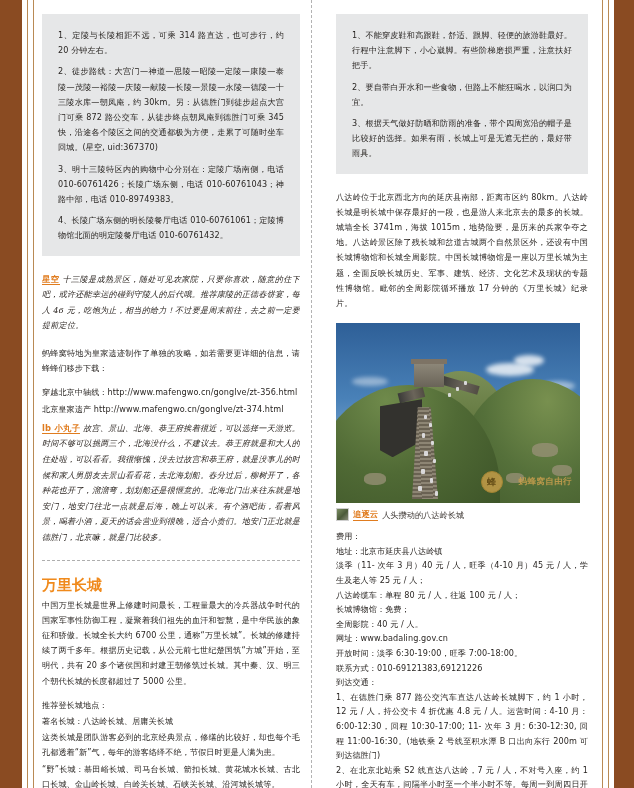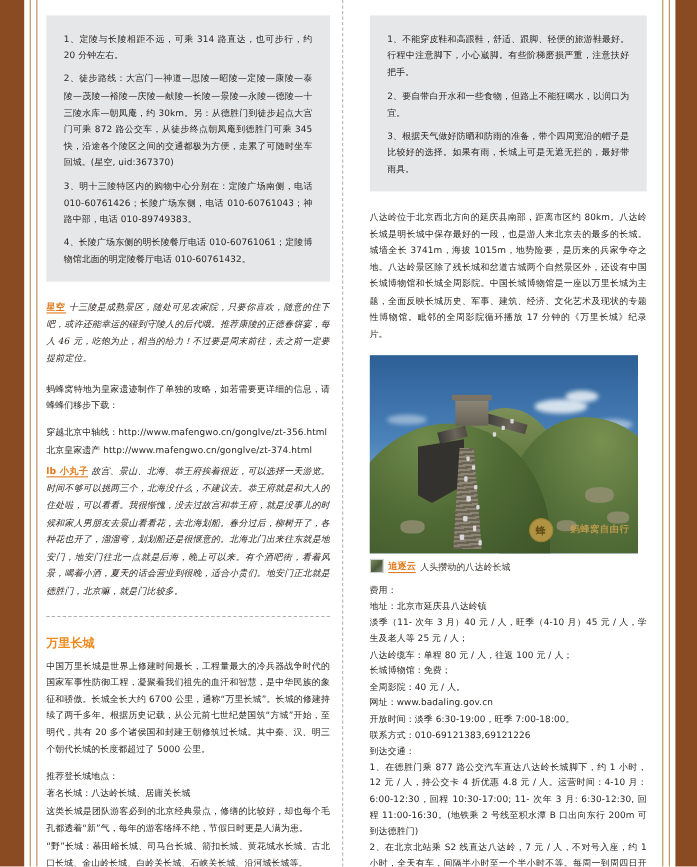--- a/index.html
+++ b/index.html
@@ -107,21 +107,21 @@
 
   
   .para { margin-bottom: 9px; }
   .para:last-child { margin-bottom: 0; }
 
   .link-line { margin-bottom: 1px; }
 
   
   .sec-head {
     color: #f08a1c;
-    font-size: 11px;
+    font-size: 15px;
     font-weight: bold;
     line-height: 16px;
     margin-bottom: 5px;
     font-family: "DejaVu Sans", "Liberation Sans", sans-serif;
   }
   .sub-head {
     color: #231f1c;
     font-size: 9.6px;
     font-weight: bold;
     line-height: 16px;

